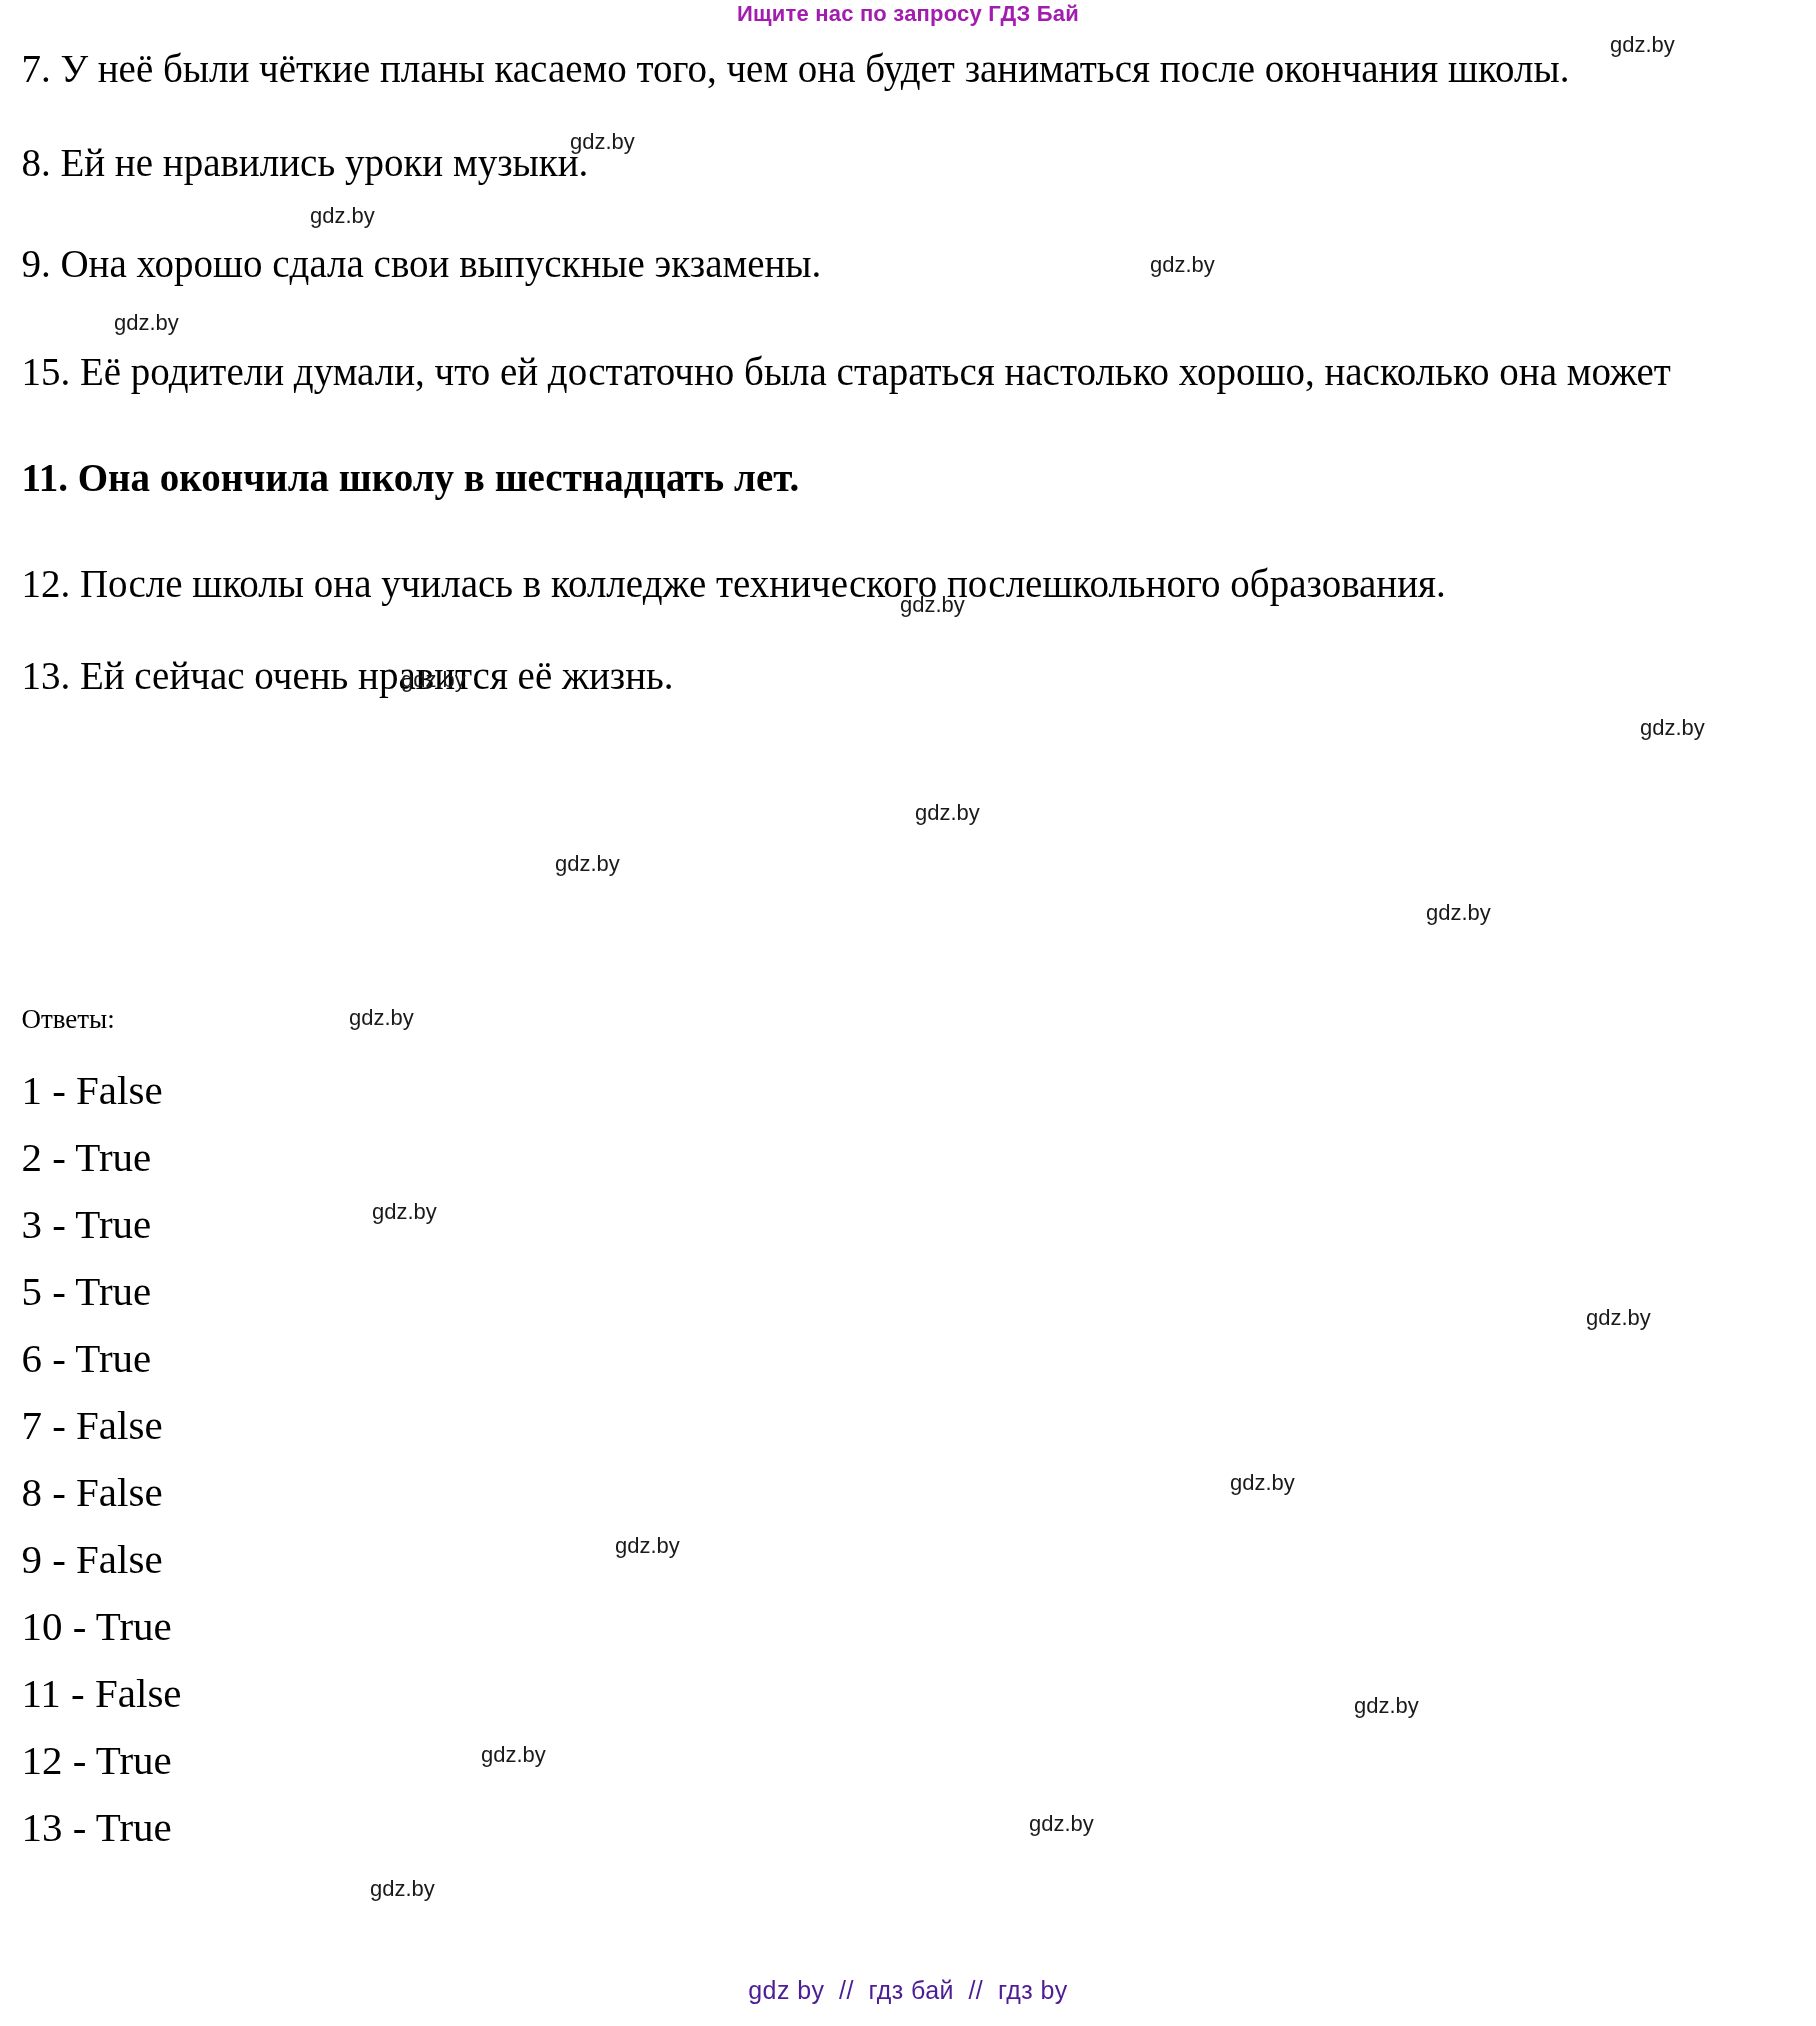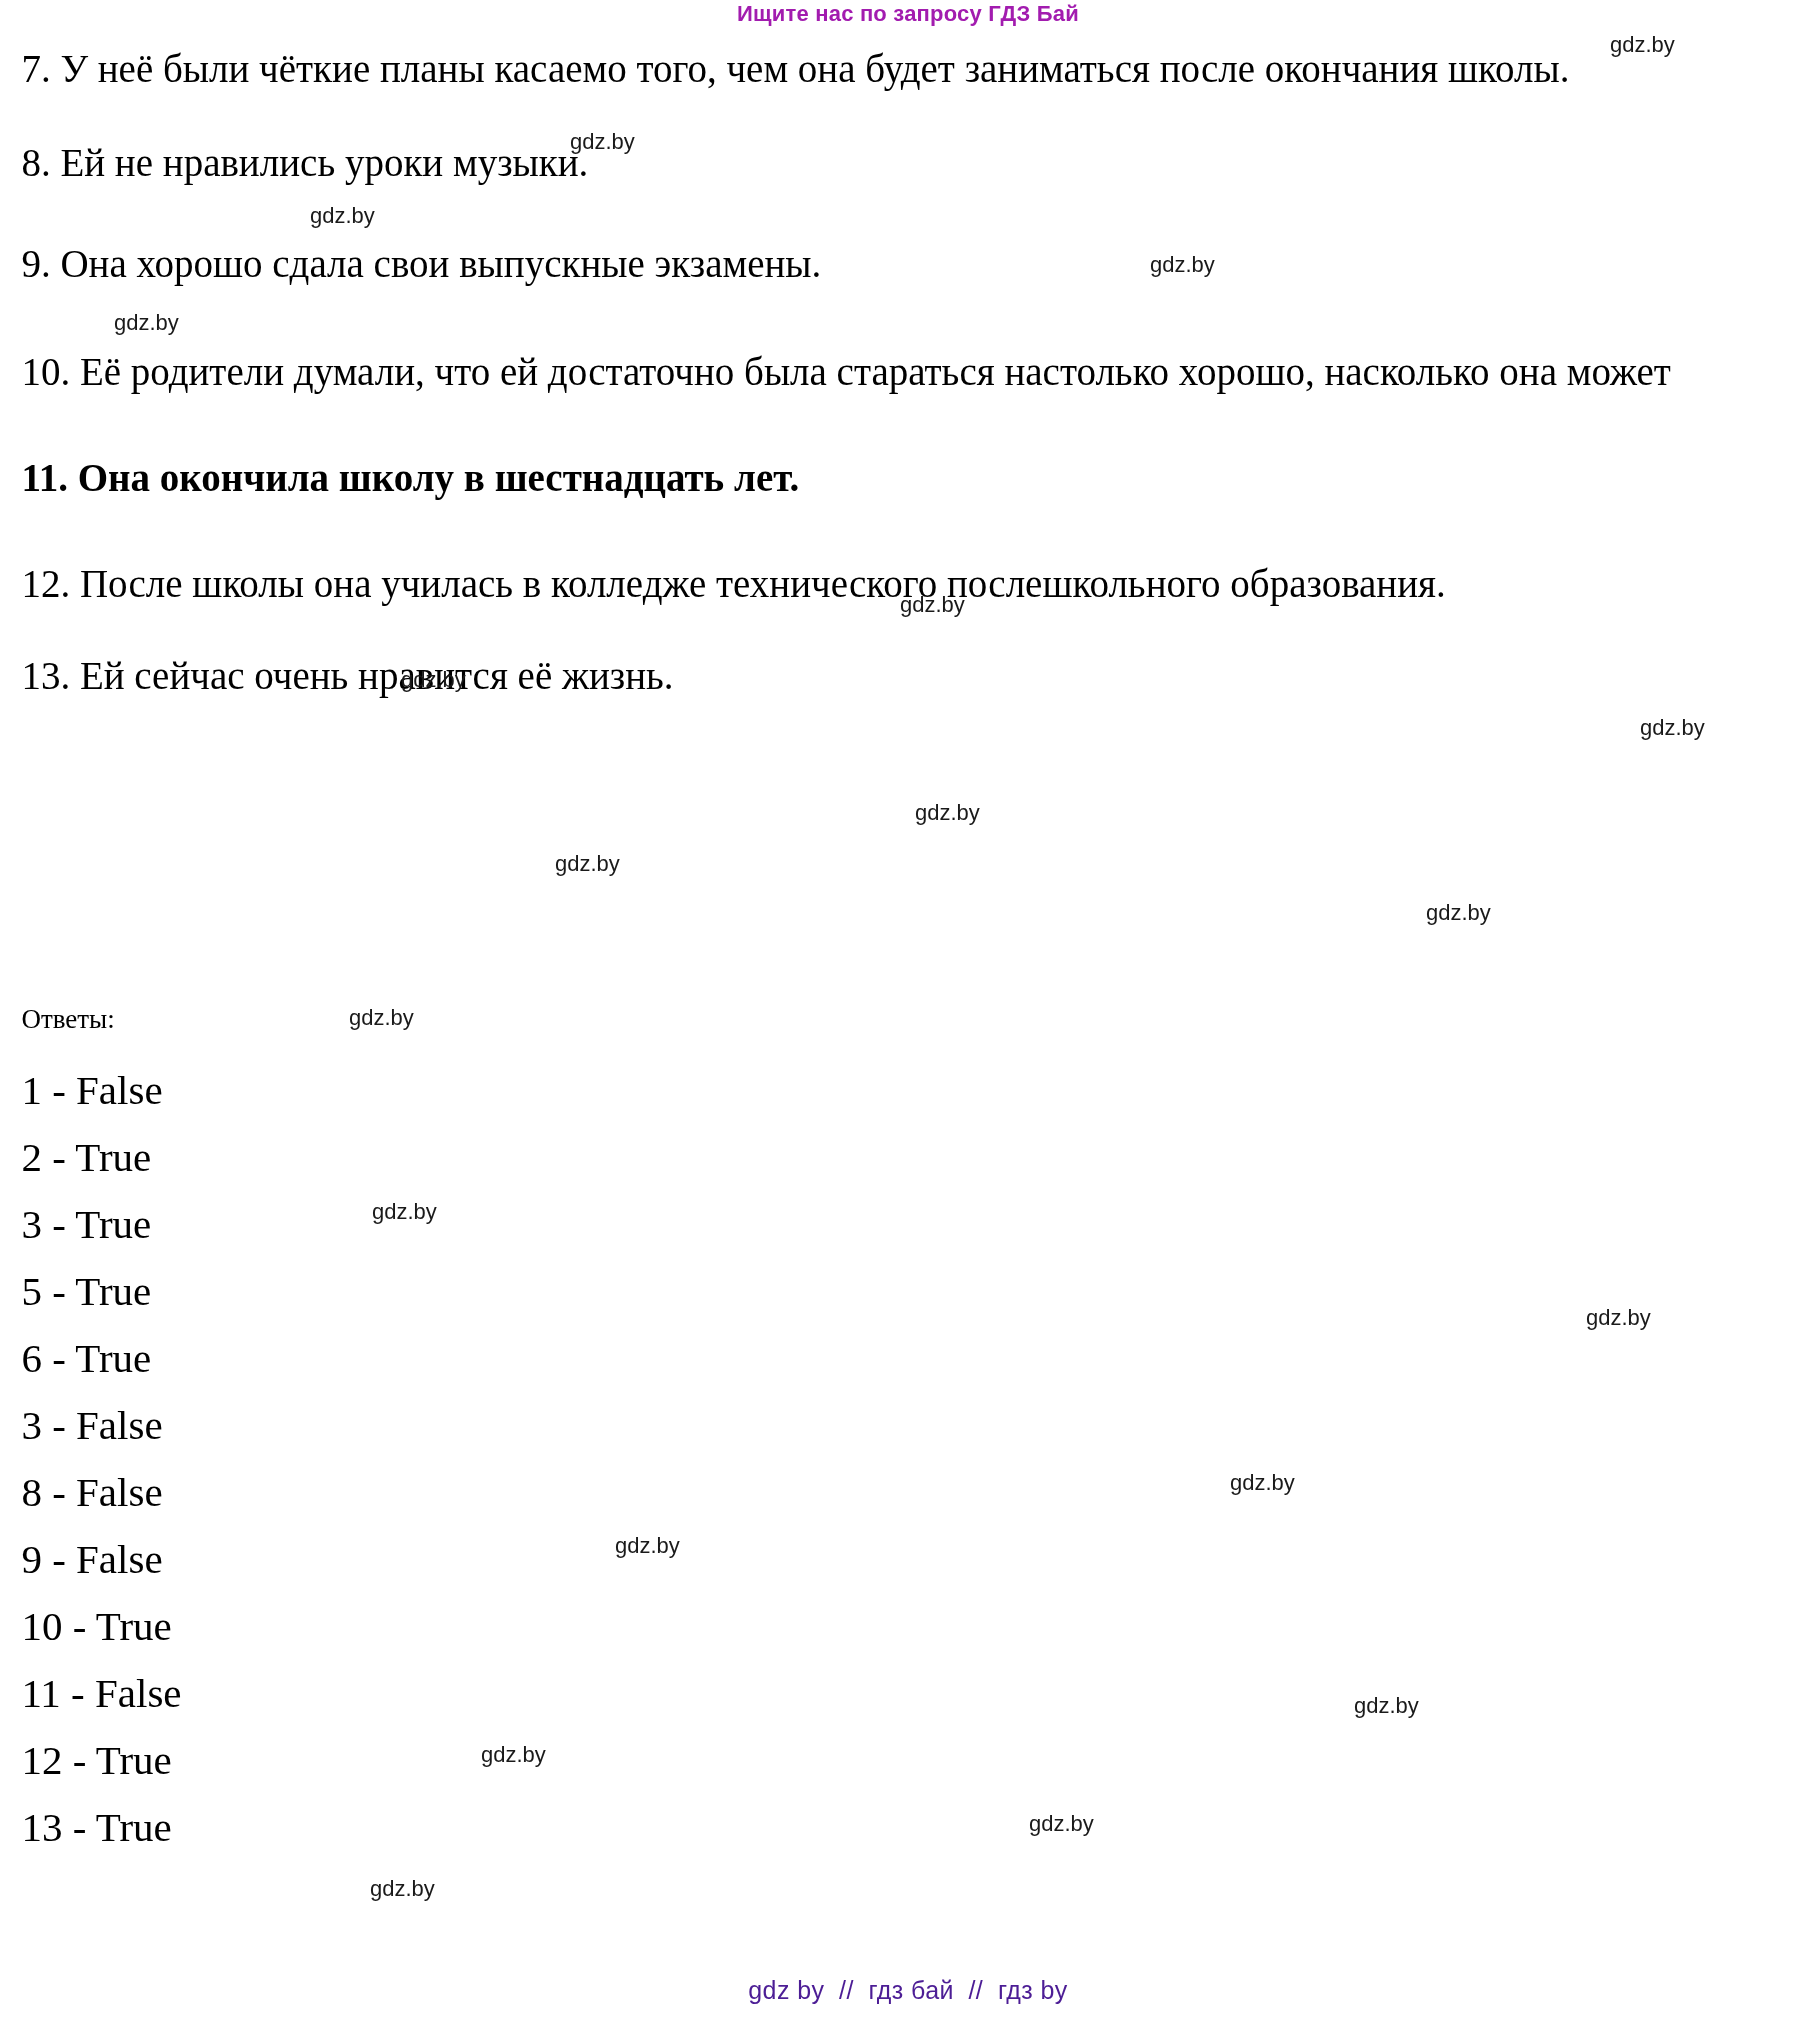--- a/index.html
+++ b/index.html
@@ -107,35 +107,35 @@
 <body>
 
 <div id="page">
 
   <div id="promo-banner">Ищите нас по запросу ГДЗ Бай</div>
 
   <div id="statements">
     <p class="statement s7">7. У неё были чёткие планы касаемо того, чем она будет заниматься после окончания школы.</p>
     <p class="statement s8">8. Ей не нравились уроки музыки.</p>
     <p class="statement s9">9. Она хорошо сдала свои выпускные экзамены.</p>
-    <p class="statement s10">10. Её родители думали, что ей достаточно была стараться настолько хорошо, насколько она может</p>
+    <p class="statement s10">15. Её родители думали, что ей достаточно была стараться настолько хорошо, насколько она может</p>
     <p class="statement s11">11. Она окончила школу в шестнадцать лет.</p>
     <p class="statement s12">12. После школы она училась в колледже технического послешкольного образования.</p>
     <p class="statement s13">13. Ей сейчас очень нравится её жизнь.</p>
   </div>
 
   <div id="answers">
     <div id="answers-title">Ответы:</div>
 
     <div class="answer-row">1 - False</div>
     <div class="answer-row">2 - True</div>
     <div class="answer-row">3 - True</div>
     <div class="answer-row">5 - True</div>
     <div class="answer-row">6 - True</div>
-    <div class="answer-row">3 - False</div>
+    <div class="answer-row">7 - False</div>
     <div class="answer-row">8 - False</div>
     <div class="answer-row">9 - False</div>
     <div class="answer-row">10 - True</div>
     <div class="answer-row">11 - False</div>
     <div class="answer-row">12 - True</div>
     <div class="answer-row">13 - True</div>
   </div>
 
   <div id="watermark-layer">
       <span class="watermark" style="left: 1610px; top: 32px; font-size: 22px; color: rgb(26, 26, 26);">gdz.by</span>

